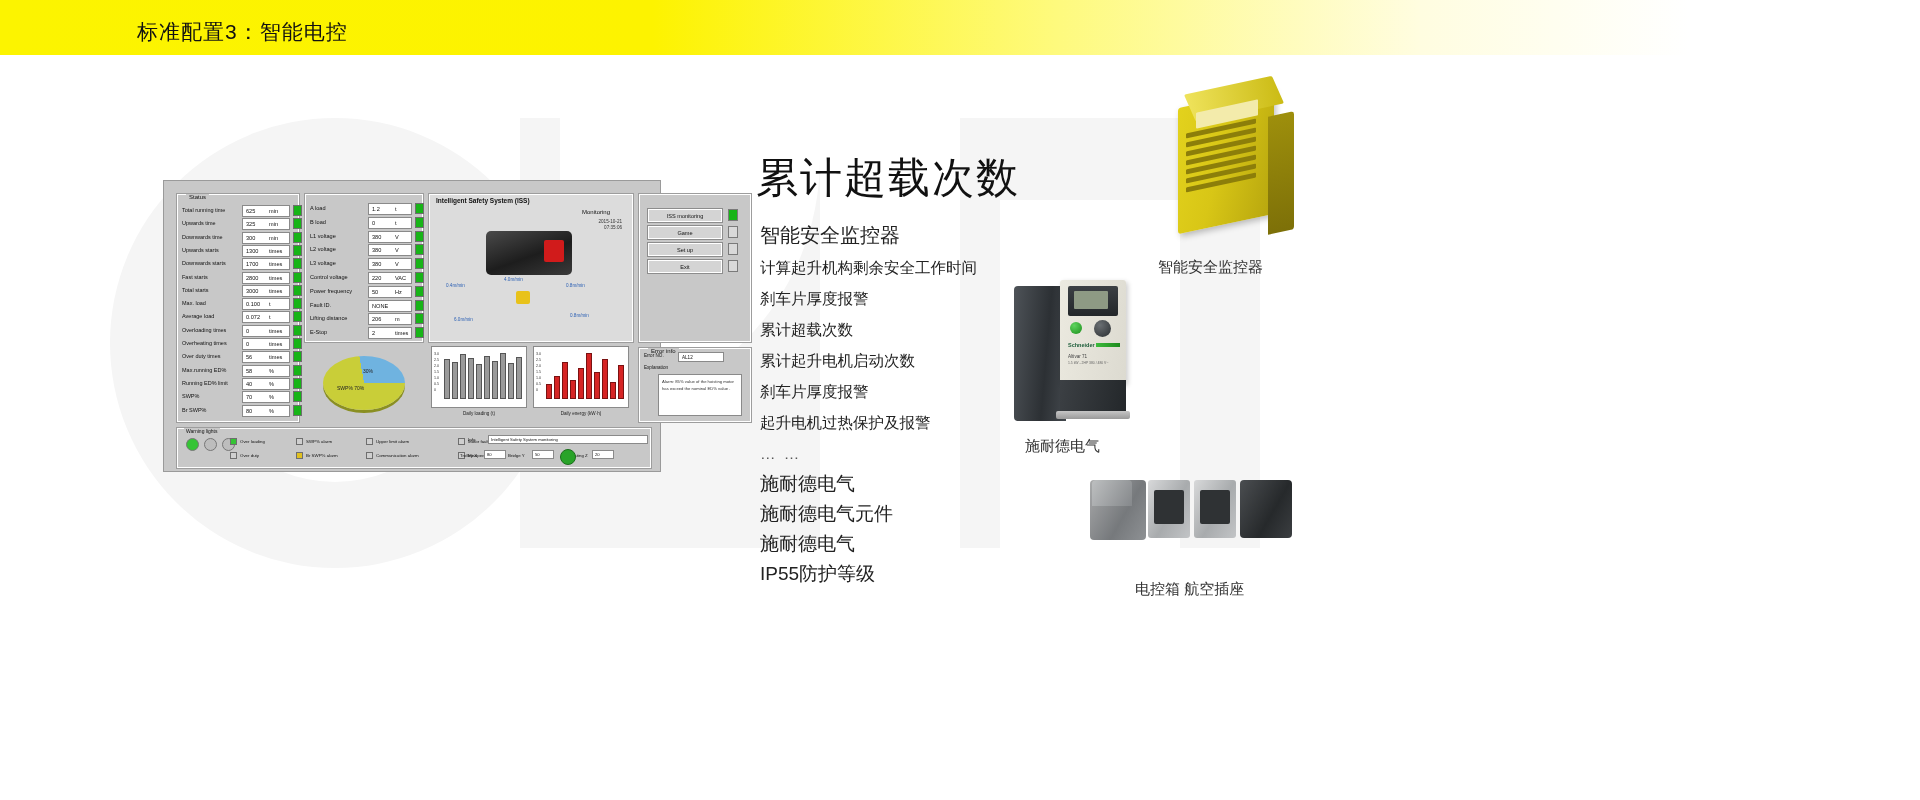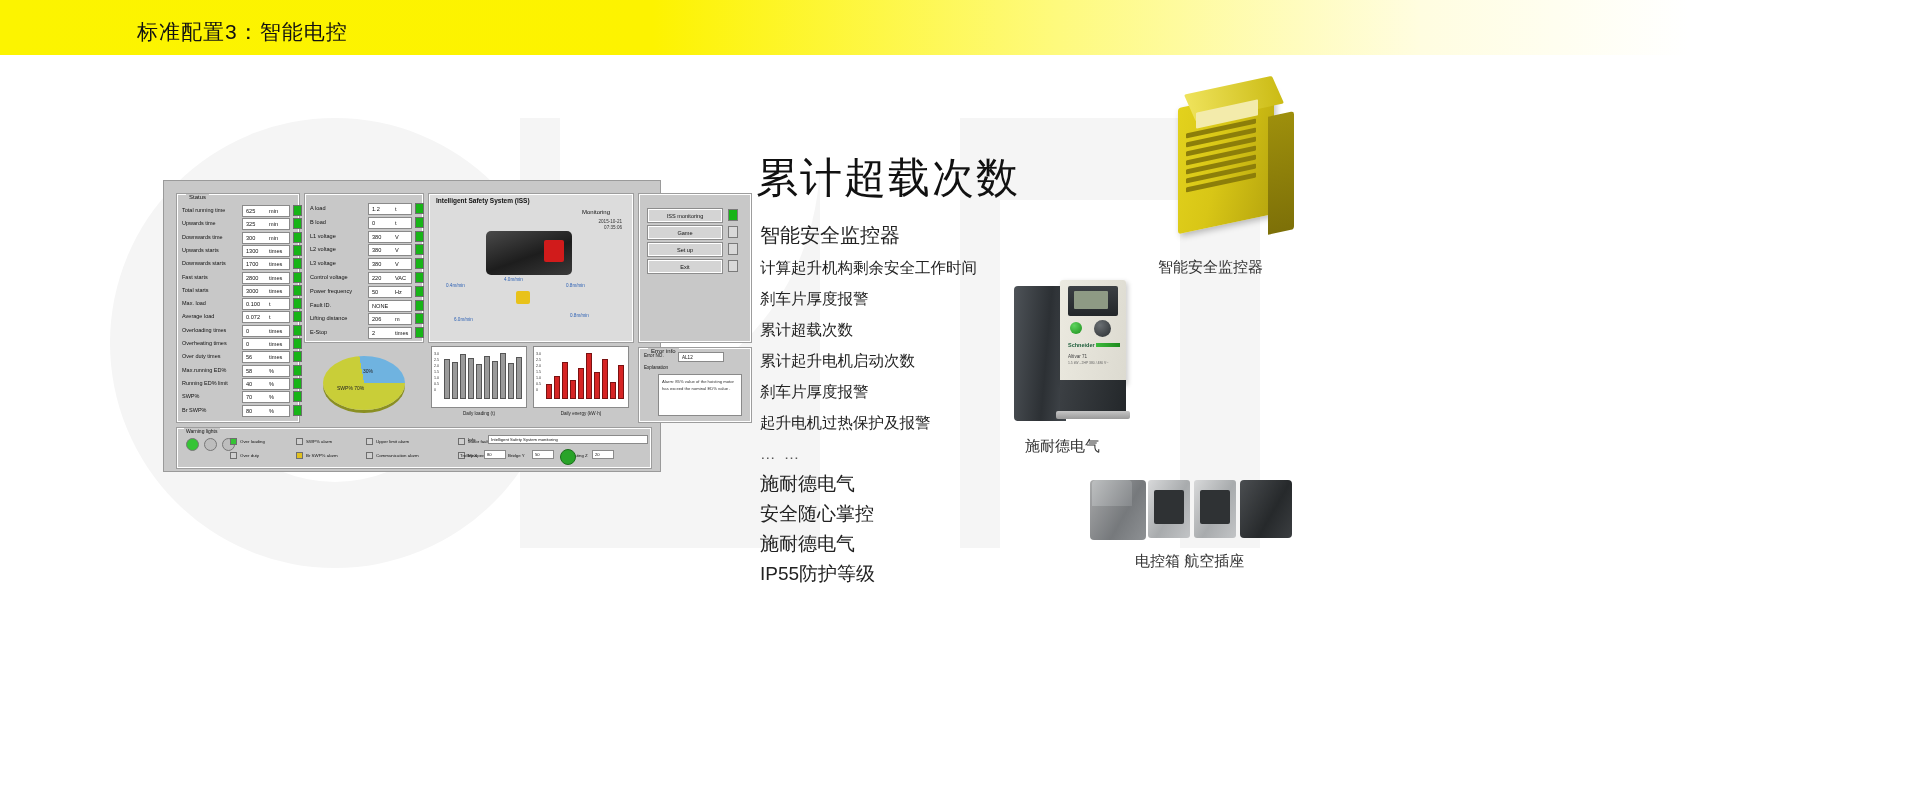--- a/index.html
+++ b/index.html
@@ -655,21 +655,21 @@
       <div class="feat sub">计算起升机构剩余安全工作时间</div>
       <div class="feat sub">刹车片厚度报警</div>
       <div class="feat sub">累计超载次数</div>
       <div class="feat sub">累计起升电机启动次数</div>
       <div class="feat sub">刹车片厚度报警</div>
       <div class="feat sub">起升电机过热保护及报警</div>
     </div>
   <div class="feat dots">… …</div>
   <div id="feat-tail">
       <div class="feat tail">施耐德电气</div>
-      <div class="feat tail">安全随心掌控</div>
+      <div class="feat tail">施耐德电气元件</div>
       <div class="feat tail">施耐德电气</div>
       <div class="feat tail">IP55防护等级</div>
     </div>
 </div>
 
 <div class="prod relay">
   <div class="relay-body"></div>
   <div class="relay-top"></div>
   <div class="relay-side"></div>
   <div class="relay-label"></div>
@@ -711,13 +711,13 @@
       <div class="c-pins"></div>
   </div>
   <div class="c-unit c3u">
     <div class="c-metal"></div>
       <div class="c-pins"></div>
   </div>
   <div class="c-unit c4u">
     <div class="c-black"></div>
   </div>
 </div>
-<div class="prod-cap" style="left:1135px; top:552px;">电控箱 航空插座</div>
+<div class="prod-cap" style="left:1135px; top:580px;">电控箱 航空插座</div>
 
 </body></html>

